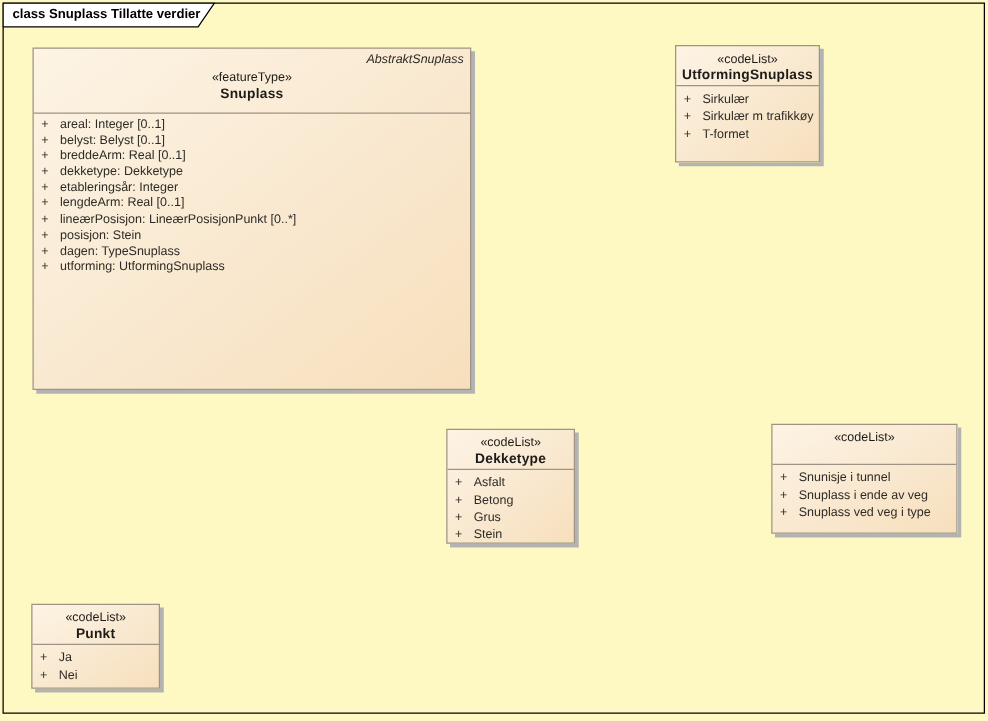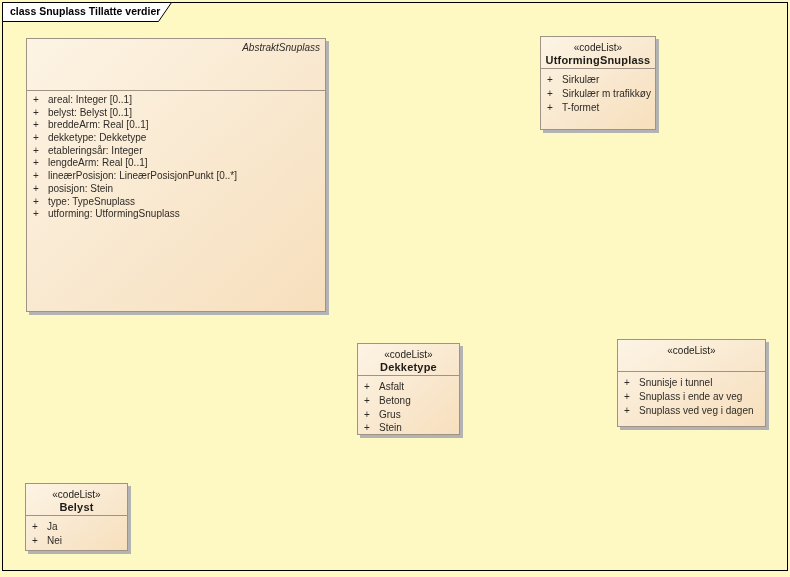--- a/index.html
+++ b/index.html
@@ -37,23 +37,25 @@
 
   <div class="frame"></div>
 
   <div class="tab">
     <svg width="176" height="22" viewBox="0 0 176 22">
       <polygon points="0.5,0.5 169.5,0.5 156.5,19.5 0.5,19.5" fill="#ffffff" stroke="#000000" stroke-width="1"></polygon>
     </svg>
     <span class="tab-label">class Snuplass Tillatte verdier</span>
   </div>
 
-  <div class="uml-box" style="left:26px;top:38px;width:300px;height:274px;">
+  <div class="uml-box" style="left:26px;top:38px;width:351px;height:274px;">
     <div class="hdr hdr-main">
       <div class="tagline">AbstraktSnuplass</div>
+      <div class="stereo">«featureType»</div>
+      <div class="cname">Snuplass</div>
     </div>
     <div class="rows rows-main">
       <div class="row">
           <span class="vis">+</span>
           <span class="atext">areal: Integer [0..1]</span>
         </div>
       <div class="row">
           <span class="vis">+</span>
           <span class="atext">belyst: Belyst [0..1]</span>
         </div>
@@ -76,21 +78,21 @@
       <div class="row">
           <span class="vis">+</span>
           <span class="atext">lineærPosisjon: LineærPosisjonPunkt [0..*]</span>
         </div>
       <div class="row">
           <span class="vis">+</span>
           <span class="atext">posisjon: Stein</span>
         </div>
       <div class="row">
           <span class="vis">+</span>
-          <span class="atext">type: TypeSnuplass</span>
+          <span class="atext">dagen: TypeSnuplass</span>
         </div>
       <div class="row">
           <span class="vis">+</span>
           <span class="atext">utforming: UtformingSnuplass</span>
         </div>
     </div>
   </div>
 
   <div class="uml-box" style="left:540px;top:36px;width:116px;height:94px;">
     <div class="hdr hdr-cl">
@@ -146,29 +148,29 @@
       <div class="row">
           <span class="vis">+</span>
           <span class="atext">Snunisje i tunnel</span>
         </div>
       <div class="row">
           <span class="vis">+</span>
           <span class="atext">Snuplass i ende av veg</span>
         </div>
       <div class="row">
           <span class="vis">+</span>
-          <span class="atext">Snuplass ved veg i dagen</span>
+          <span class="atext">Snuplass ved veg i type</span>
         </div>
     </div>
   </div>
 
   <div class="uml-box" style="left:25px;top:483px;width:103px;height:68px;">
     <div class="hdr hdr-cl">
       <div class="stereo">«codeList»</div>
-      <div class="cname">Belyst</div>
+      <div class="cname">Punkt</div>
     </div>
     <div class="rows rows-cl">
       <div class="row">
           <span class="vis">+</span>
           <span class="atext">Ja</span>
         </div>
       <div class="row">
           <span class="vis">+</span>
           <span class="atext">Nei</span>
         </div>

